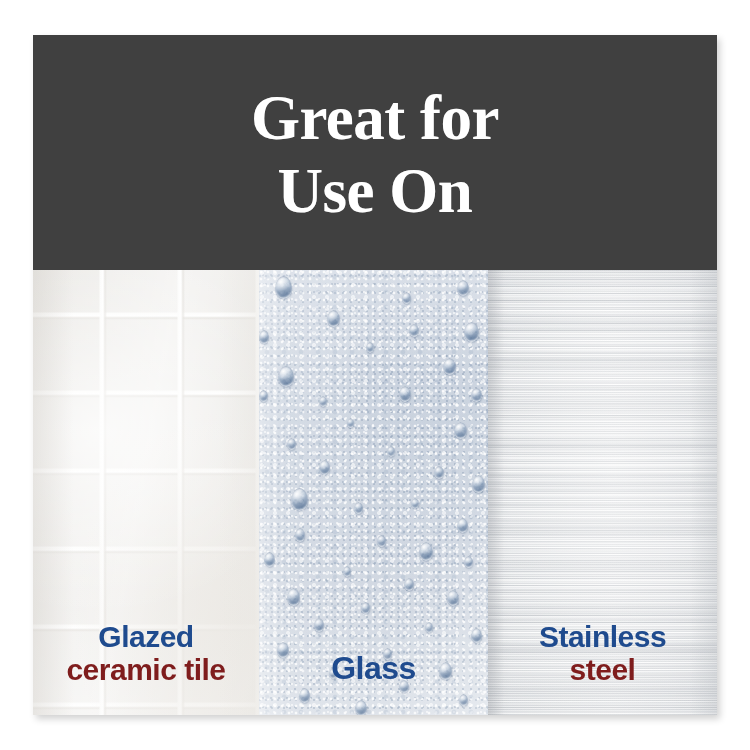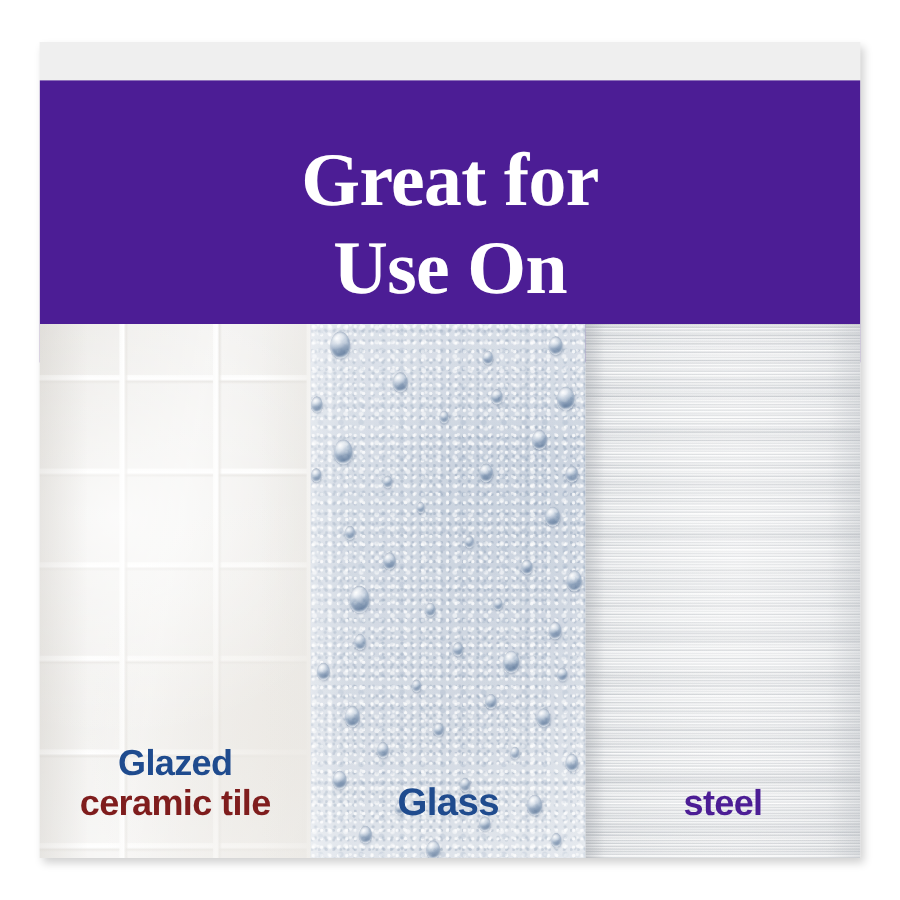--- a/index.html
+++ b/index.html
@@ -249,21 +249,21 @@
   }
   .label-cell.glass .label-text { font-size: 32px; }
 </style>
 </head>
 <body>
 
 <div class="stage">
 
   <div class="card">
 
-    <div class="header-band" style="background: #4c1d95; margin-top: 32px;">
+    <div class="header-band" style="background: #404040;">
       <div class="headline line1" style="color: rgb(255, 255, 255);">Great for</div>
       <div class="headline line2" style="color: rgb(255, 255, 255);">Use On</div>
     </div>
 
     <div class="surfaces">
 
       <div class="panel panel-tile">
         <div class="tile-grid"></div>
         <div class="tile-sheen"></div>
         <div class="tile-shade"></div>
@@ -336,19 +336,20 @@
       <div class="label-cell tile">
         <div class="label-text" style="color: rgb(31, 75, 142);">Glazed</div>
         <div class="label-text" style="color: #7f1d1d;">ceramic tile</div>
       </div>
 
       <div class="label-cell glass">
         <div class="label-text" style="color: rgb(31, 75, 142);">Glass</div>
       </div>
 
       <div class="label-cell steel">
-        <div class="label-text" style="color: #4c1d95;">steel</div>
+        <div class="label-text" style="color: rgb(31, 75, 142);">Stainless</div>
+        <div class="label-text" style="color: #7f1d1d;">steel</div>
       </div>
 
     </div>
 
   </div>
 </div>
 
 </body></html>

